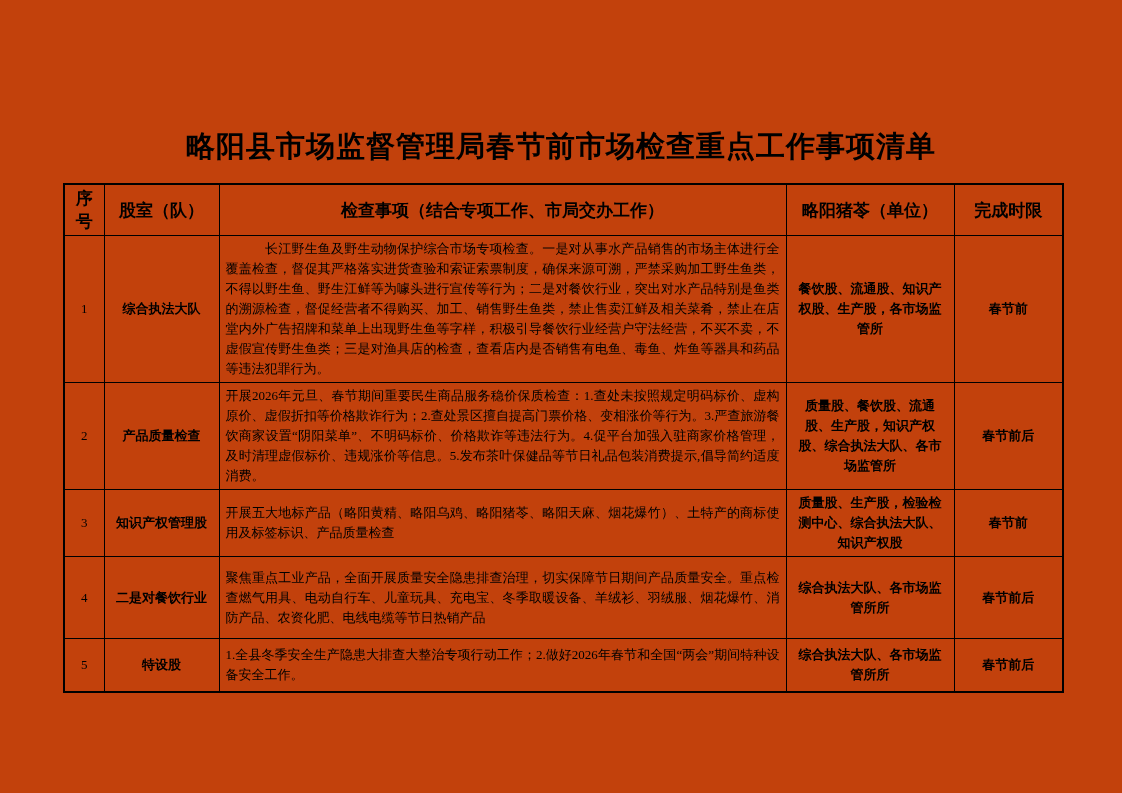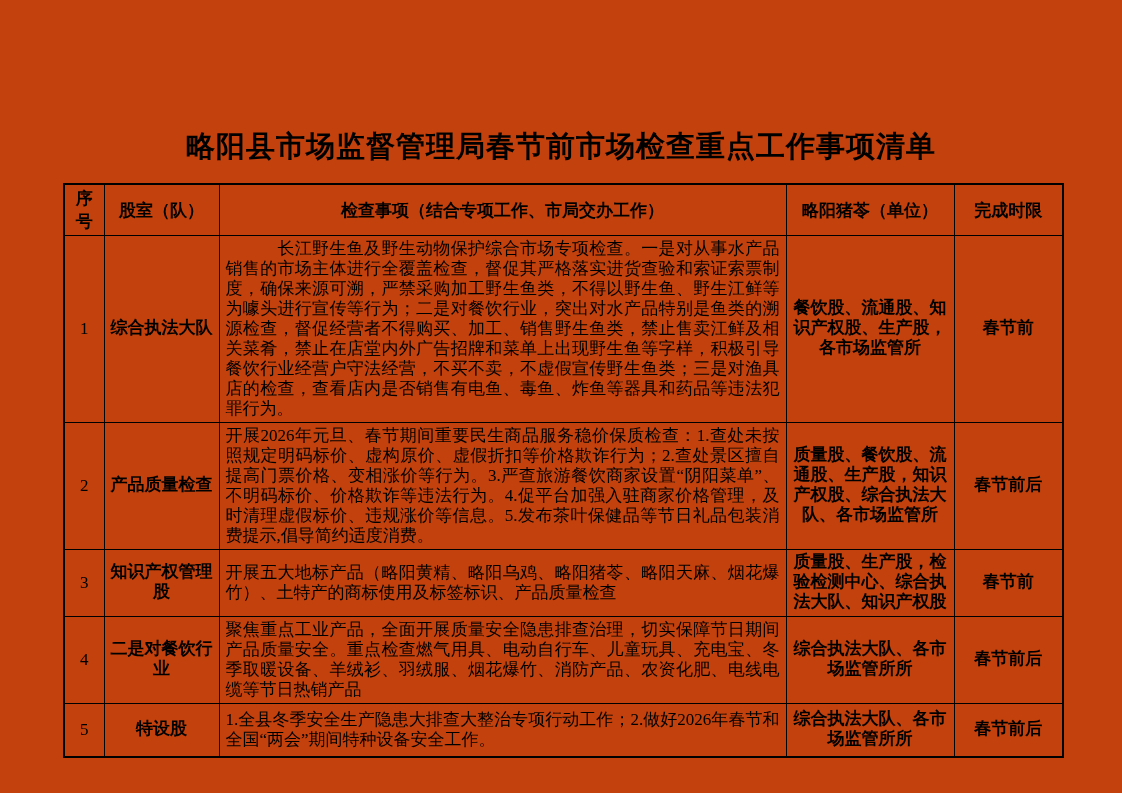--- a/index.html
+++ b/index.html
@@ -47,31 +47,31 @@
   }
   .main-table thead tr { height: 42px; }
   .main-table th {
     font-family: "Liberation Sans", sans-serif;
     font-weight: bold;
     font-size: 17px;
     text-align: center;
     padding: 2px 4px;
   }
   .main-table td {
-    font-size: 17px;
+    font-size: 13px;
     line-height: 20px;
     padding: 3px 6px;
   }
   .c-no {
     text-align: center;
     font-size: 15px;
   }
   .c-dept, .c-coop, .c-deadline {
     text-align: center;
-    font-family: Liberation Mono, monospace;
+    font-family: Liberation Serif, serif;
     font-weight: bold;
   }
   .c-items {
     text-align: justify;
   }
   tr.r0 { height: 140px; }
   tr.r1 { height: 98px; }
   tr.r2 { height: 65px; }
   tr.r3 { height: 82px; }
   tr.r4 { height: 53px; }

